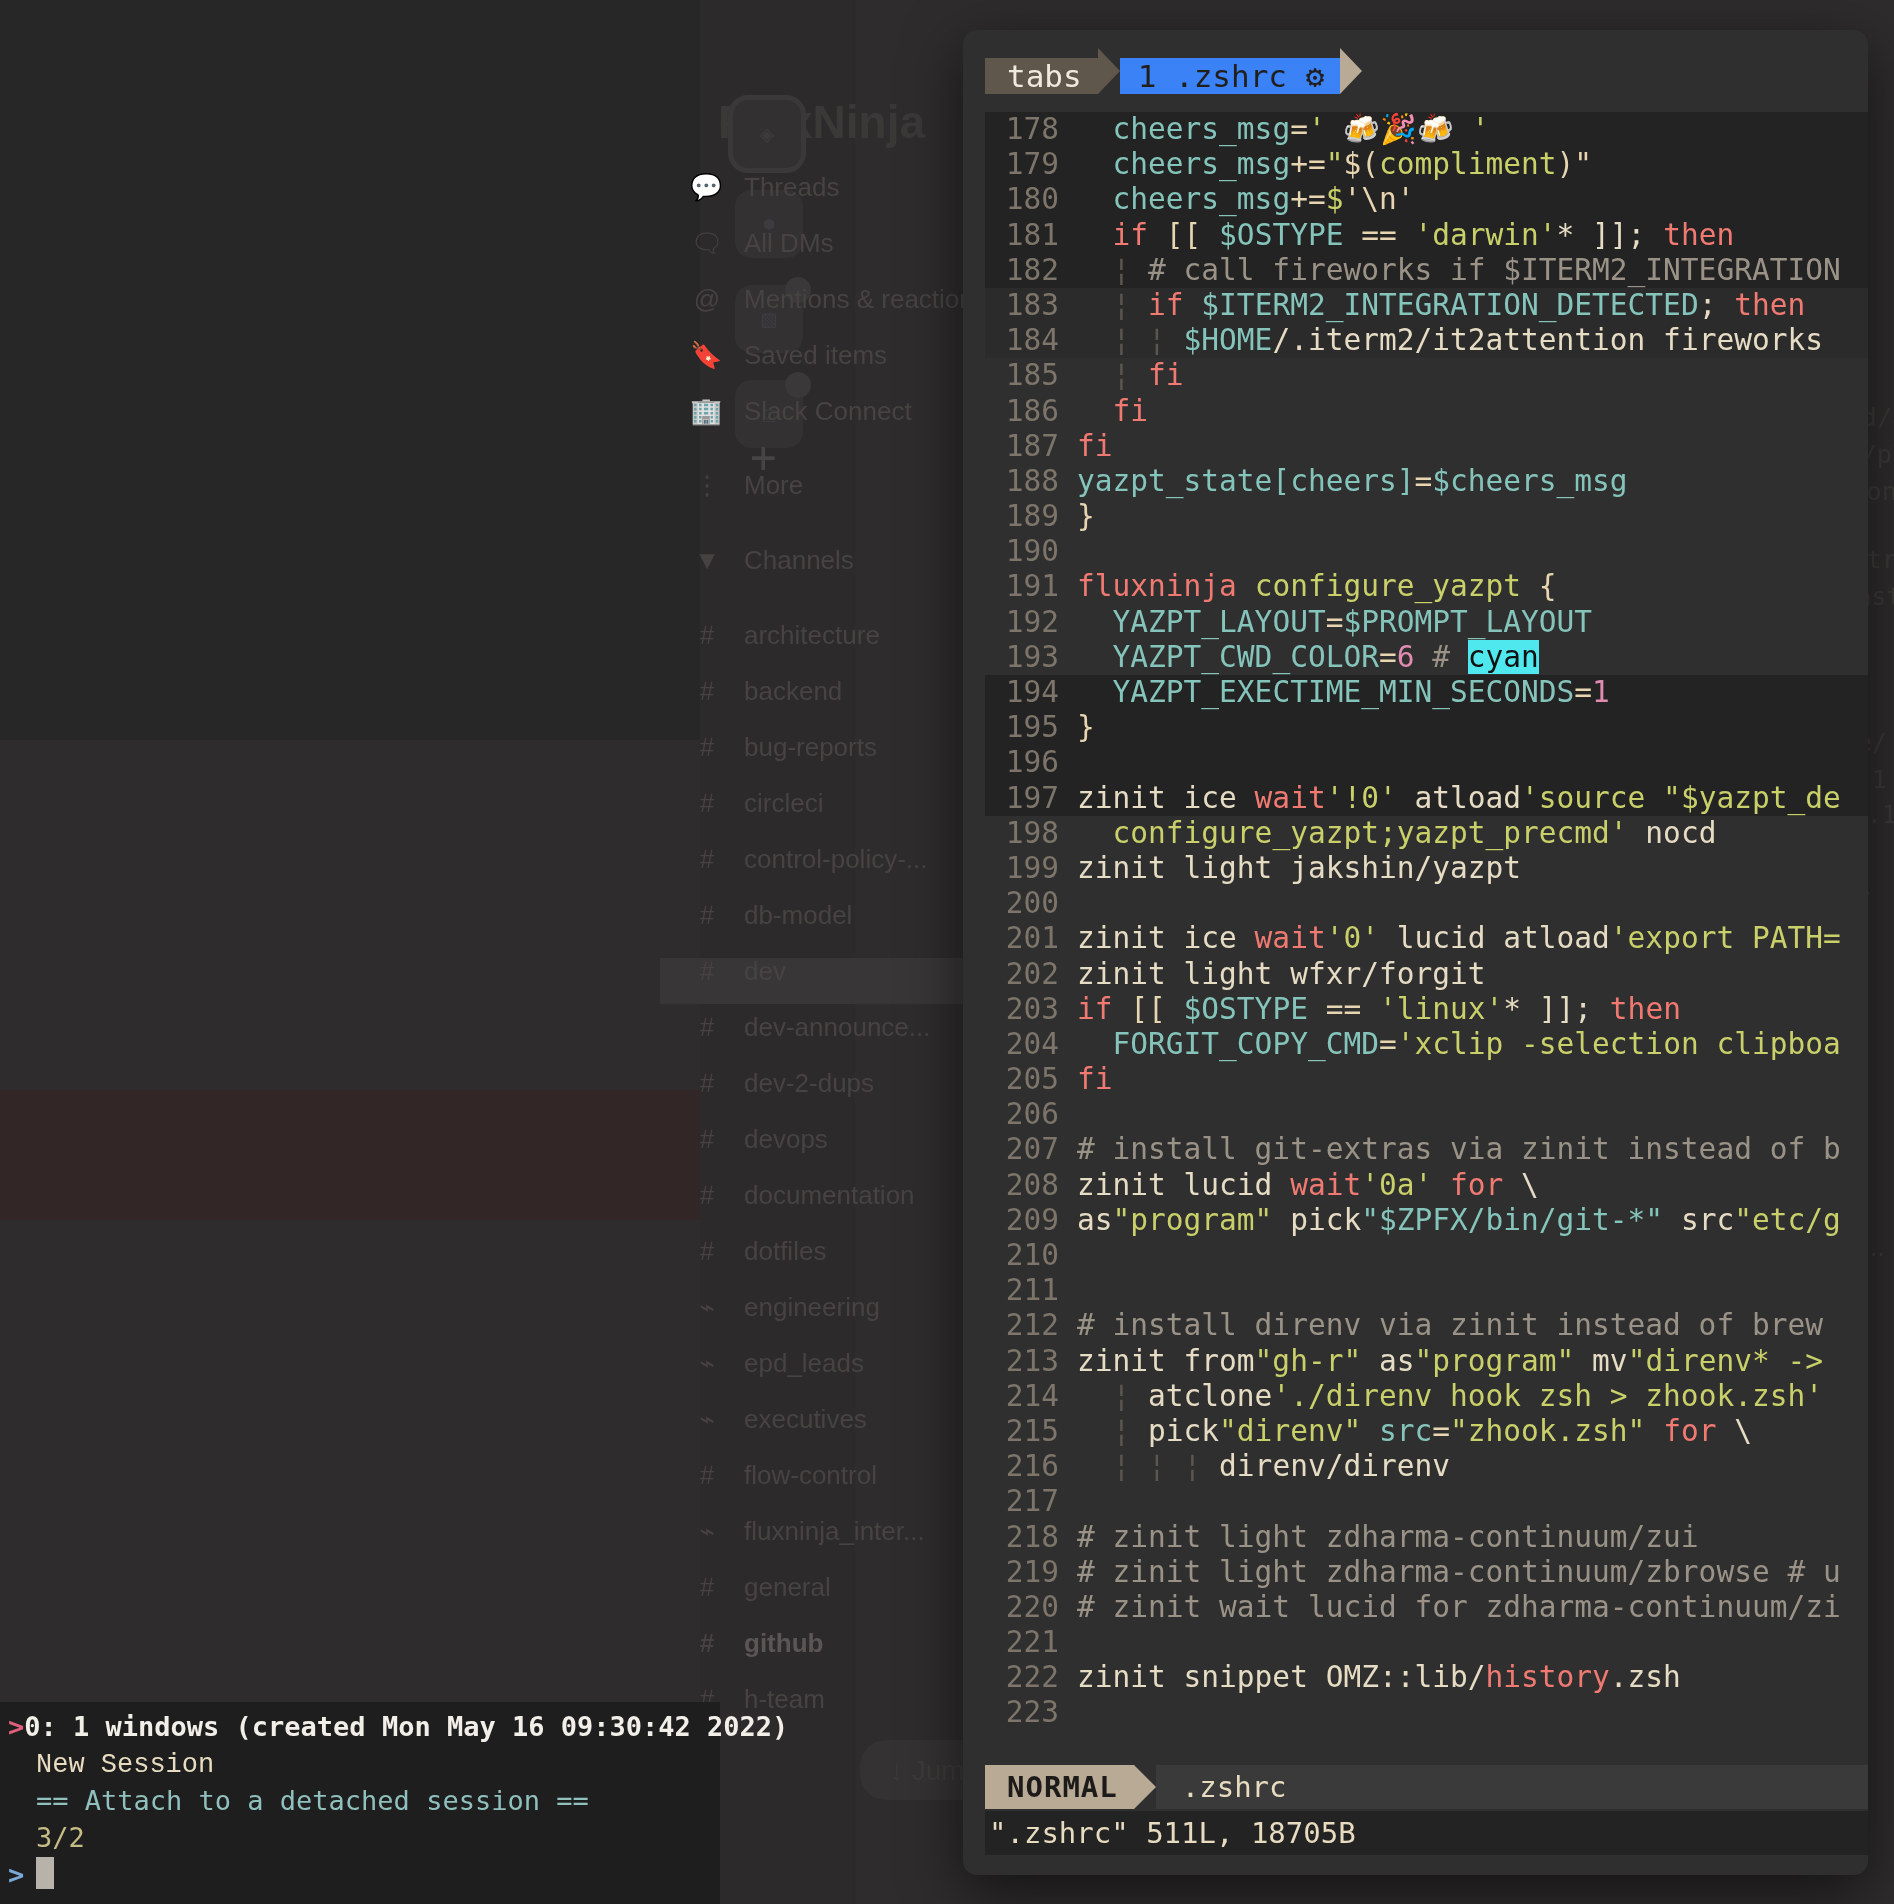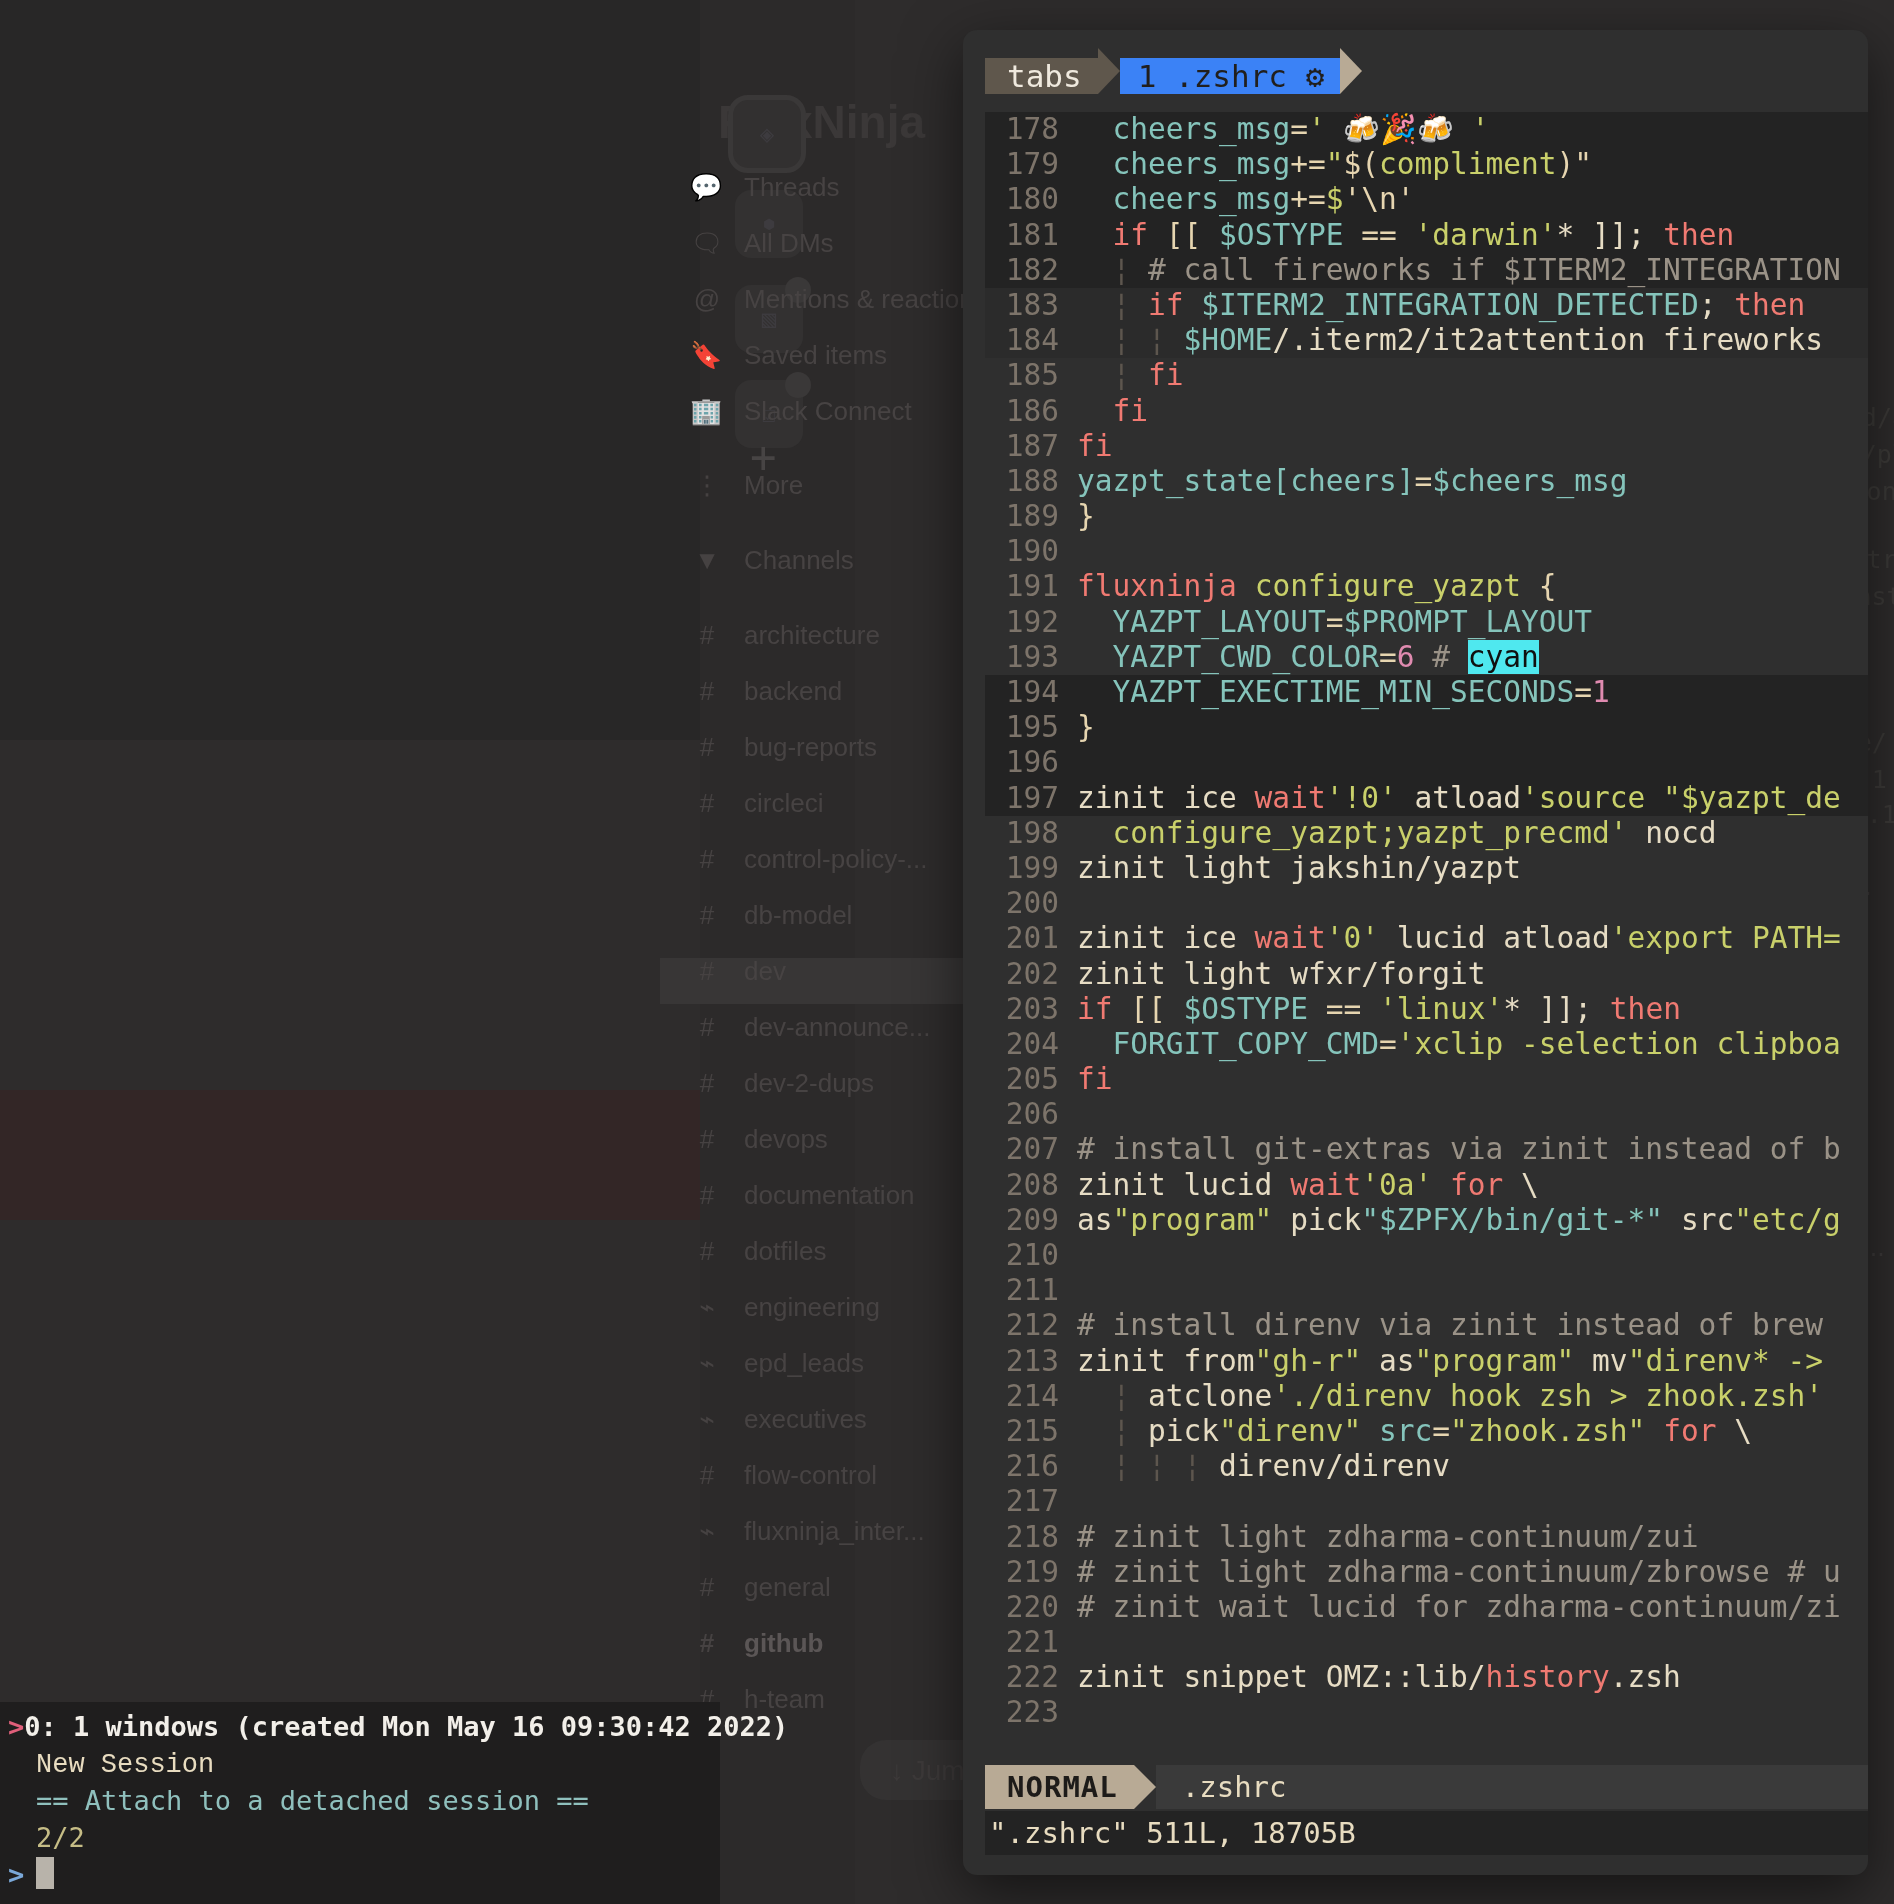--- a/index.html
+++ b/index.html
@@ -429,21 +429,21 @@
   <div class="comp-icon" style="left:1405px; top:1790px;">🎤</div>
   <div class="comp-icon" style="left:1490px; top:1790px;">☺</div>
   <div class="comp-icon" style="left:1565px; top:1790px;">@</div>
   <div class="comp-icon" style="left:1635px; top:1790px;">Aa</div>
 </div>
 
 <div id="tmux">
     <div class="tmux-row"><span class="tmux-gutter gt-pink">&gt;</span><span class="tmux-txt"><span class="t-white">0: 1 windows (created Mon May 16 09:30:42 2022)</span></span></div>
     <div class="tmux-row"><span class="tmux-gutter "></span><span class="tmux-txt"><span class="t-cream">New Session</span></span></div>
     <div class="tmux-row"><span class="tmux-gutter "></span><span class="tmux-txt"><span class="t-teal">== Attach to a detached session ==</span></span></div>
-    <div class="tmux-row"><span class="tmux-gutter "></span><span class="tmux-txt"><span class="t-olive">2/2</span></span></div>
+    <div class="tmux-row"><span class="tmux-gutter "></span><span class="tmux-txt"><span class="t-olive">3/2</span></span></div>
     <div class="tmux-row"><span class="tmux-gutter gt-blue">&gt;</span><span class="tmux-txt"><span class="t-cream"></span><span class="tmux-cursor"></span></span></div>
   </div>
 
 <div id="editor-window">
   <div id="editor-inner">
 
     <div class="tabline">
       <div class="tab-seg tab-label">tabs</div>
       <div class="tab-arrow-dark"></div>
       <div class="tab-seg tab-active">1 .zshrc ⚙</div>

